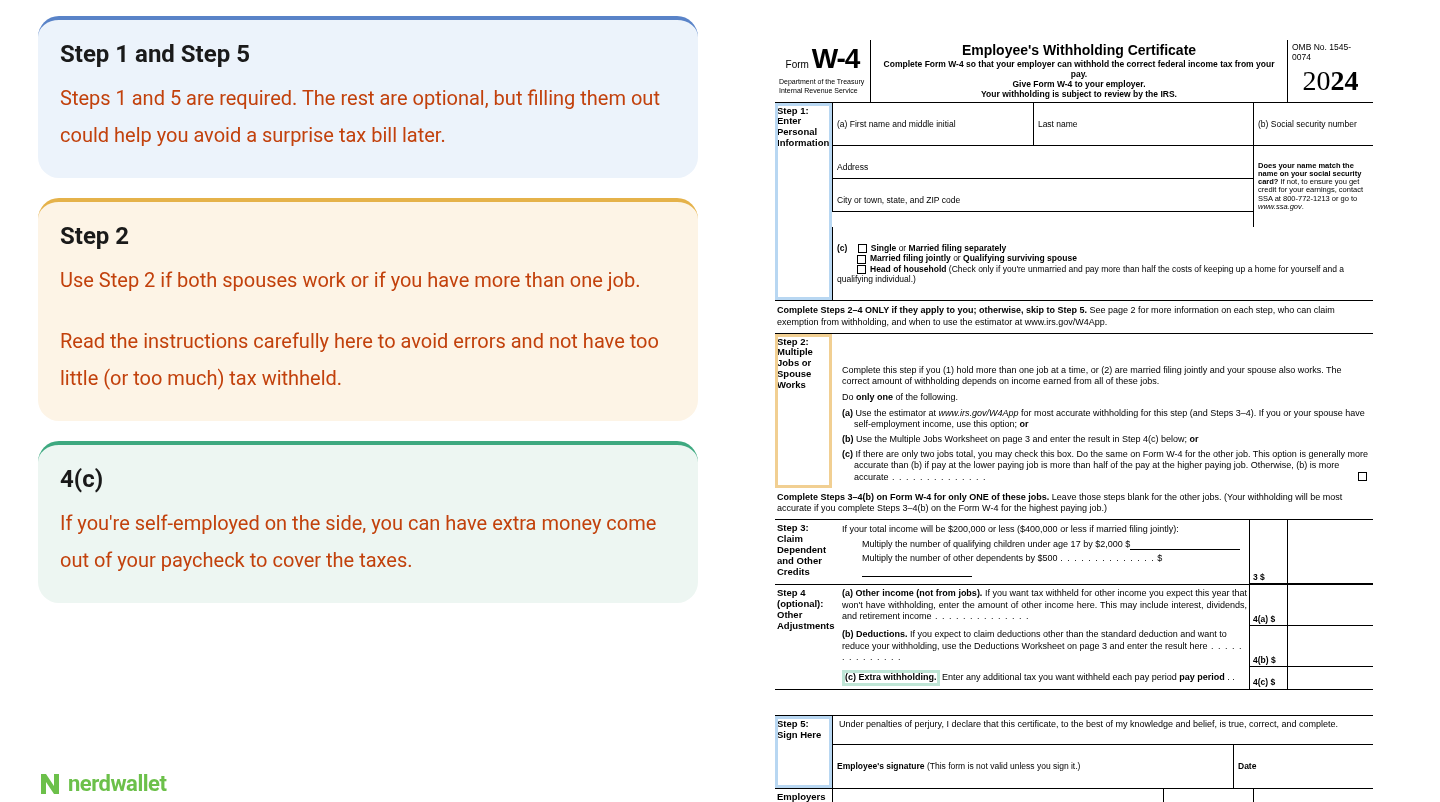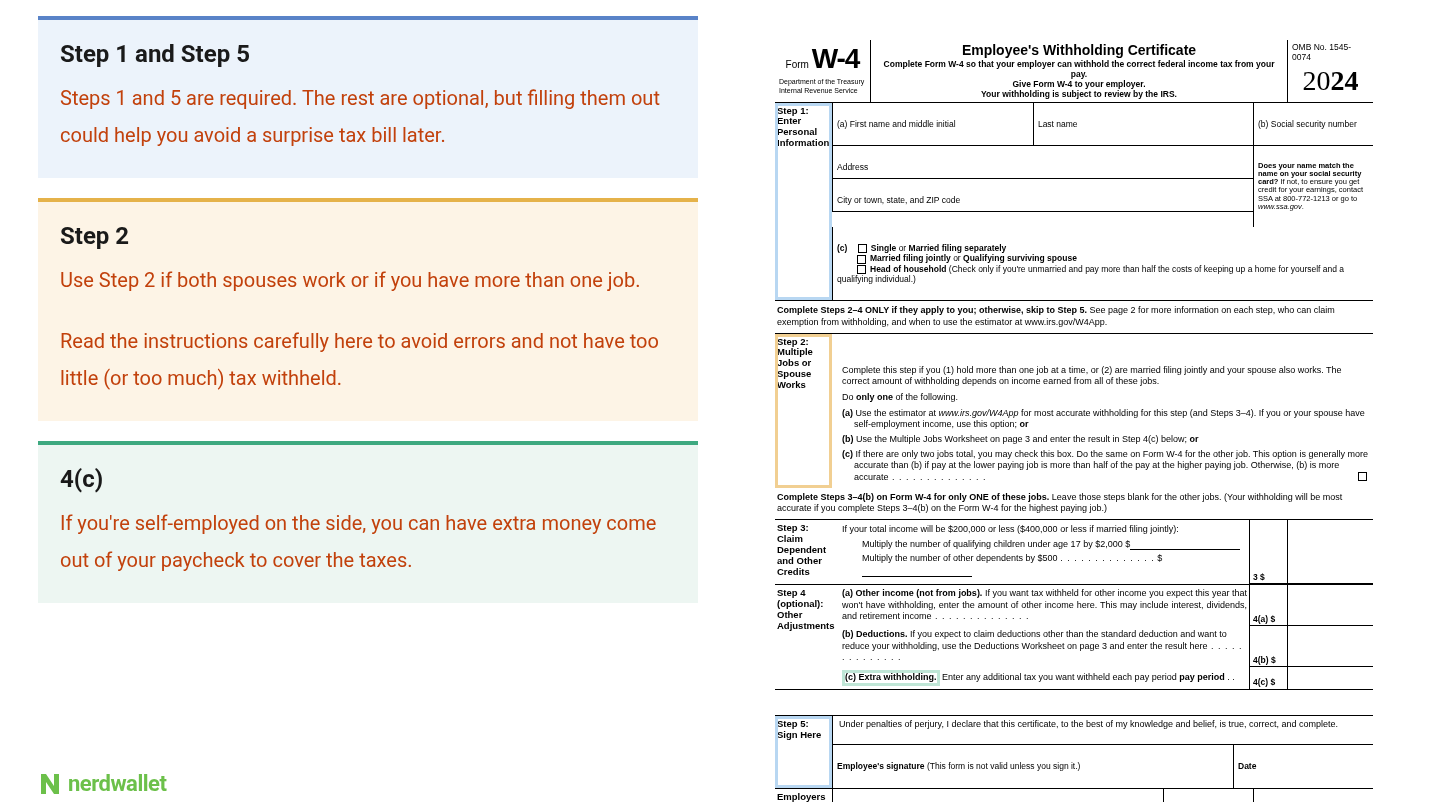--- a/index.html
+++ b/index.html
@@ -15,20 +15,21 @@
   .left-col {
     position: absolute;
     left: 38px;
     top: 16px;
     width: 660px;
   }
   .card {
     padding: 20px 22px 24px;
     margin-bottom: 20px;
     border-top: 4px solid transparent;
+    border-radius: 21px;
   }
   .card.blue  { background: #ecf3fb; border-top-color: #5983c8; }
   .card.amber { background: #fdf4e6; border-top-color: #e5b24a; }
   .card.teal  { background: #edf6f2; border-top-color: #3ea980; }
   .card h2 {
     font-size: 24px;
     font-weight: 700;
     margin-bottom: 12px;
     color: #1a1a1a;
   }

